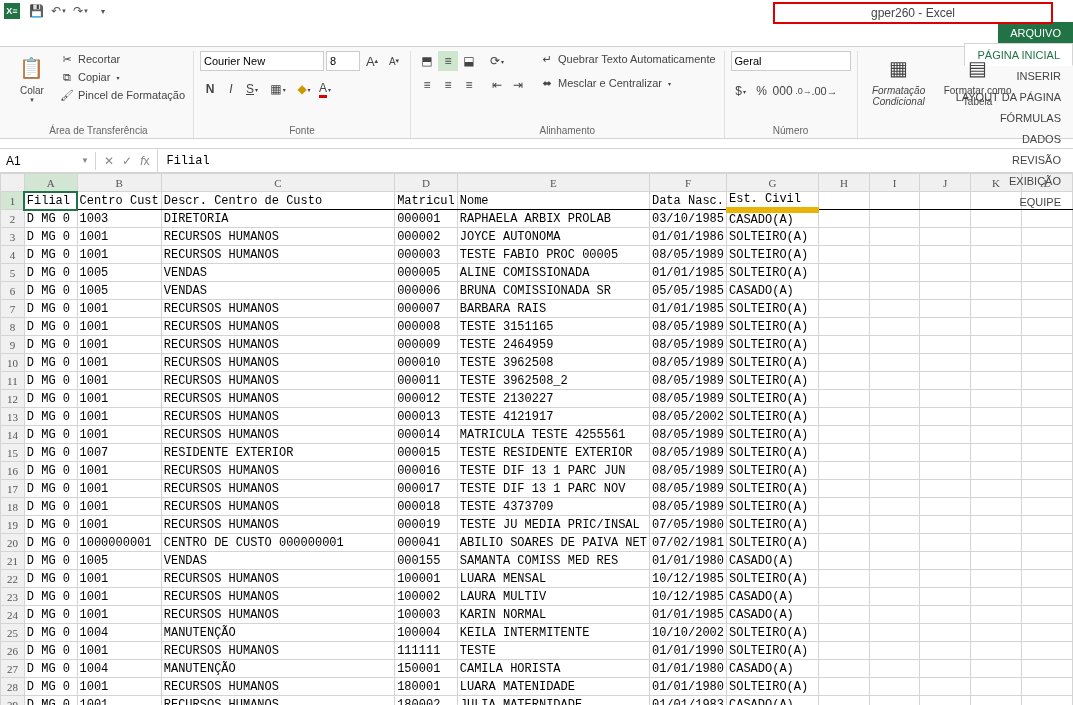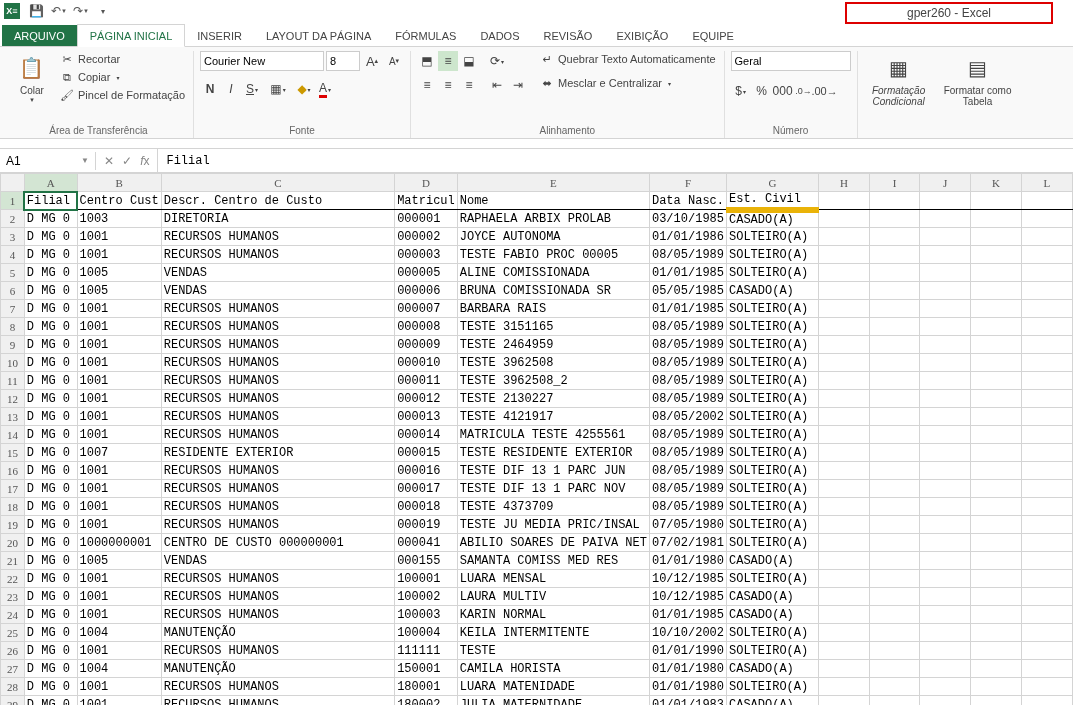--- a/index.html
+++ b/index.html
@@ -1,23 +1,23 @@
 <!DOCTYPE html>
 <html><head>
 <meta charset="utf-8">
 <style>
   * { box-sizing: border-box; margin: 0; padding: 0; }
   body { font-family: "Segoe UI", Tahoma, sans-serif; font-size: 12px; background: #fff; overflow: hidden; width:1073px; height:705px;}
   
   .titlebar { height: 22px; background: #fff; display:flex; align-items:center; padding:0 4px; position:relative;}
   .excel-logo { width:16px; height:16px; background:#217346; color:#fff; font-size:9px; font-weight:bold; display:flex; align-items:center; justify-content:center; margin-right:6px;}
   .qat-btn { width:20px; height:18px; display:flex; align-items:center; justify-content:center; color:#555; margin:0 1px;}
-  .title-text { position:absolute; right:20px; top:2px; padding:2px 60px; border:2px solid #d00; color:#444; font-size:12px;}
+  .title-text { position:absolute; right:20px; top:2px; padding:2px 96px; border:2px solid #d00; color:#444; font-size:12px;}
   
-  .tabs { height: 25px; display:flex; align-items:flex-end; border-bottom:1px solid #d4d4d4; padding-left:2px;}
+  .tabs { height: 25px; display:flex; align-items:flex-end; border-bottom:1px solid #d4d4d4; padding-left:2px;flex-direction:column;}
   .tab { padding:5px 12px 4px; font-size:11px; color:#444; text-transform:uppercase; cursor:pointer;}
   .tab.file { background:#217346; color:#fff;}
   .tab.active { border:1px solid #d4d4d4; border-bottom:1px solid #fff; color:#217346; margin-bottom:-1px; background:#fff;}
   
   .ribbon { height: 92px; background:#f9f9f9; border-bottom:1px solid #d4d4d4; display:flex; padding:4px 4px 0;}
   .group { border-right:1px solid #e0e0e0; padding:0 6px; display:flex; flex-direction:column; position:relative;}
   .group-content { flex:1; display:flex; align-items:flex-start; gap:4px;}
   .group-label { text-align:center; font-size:10px; color:#666; padding:2px 0;}
   .big-btn { display:flex; flex-direction:column; align-items:center; width:44px; padding:2px; font-size:10px; color:#444;}
   .big-icon { width:30px; height:30px; display:flex; align-items:center; justify-content:center; font-size:20px; margin-bottom:2px;}

